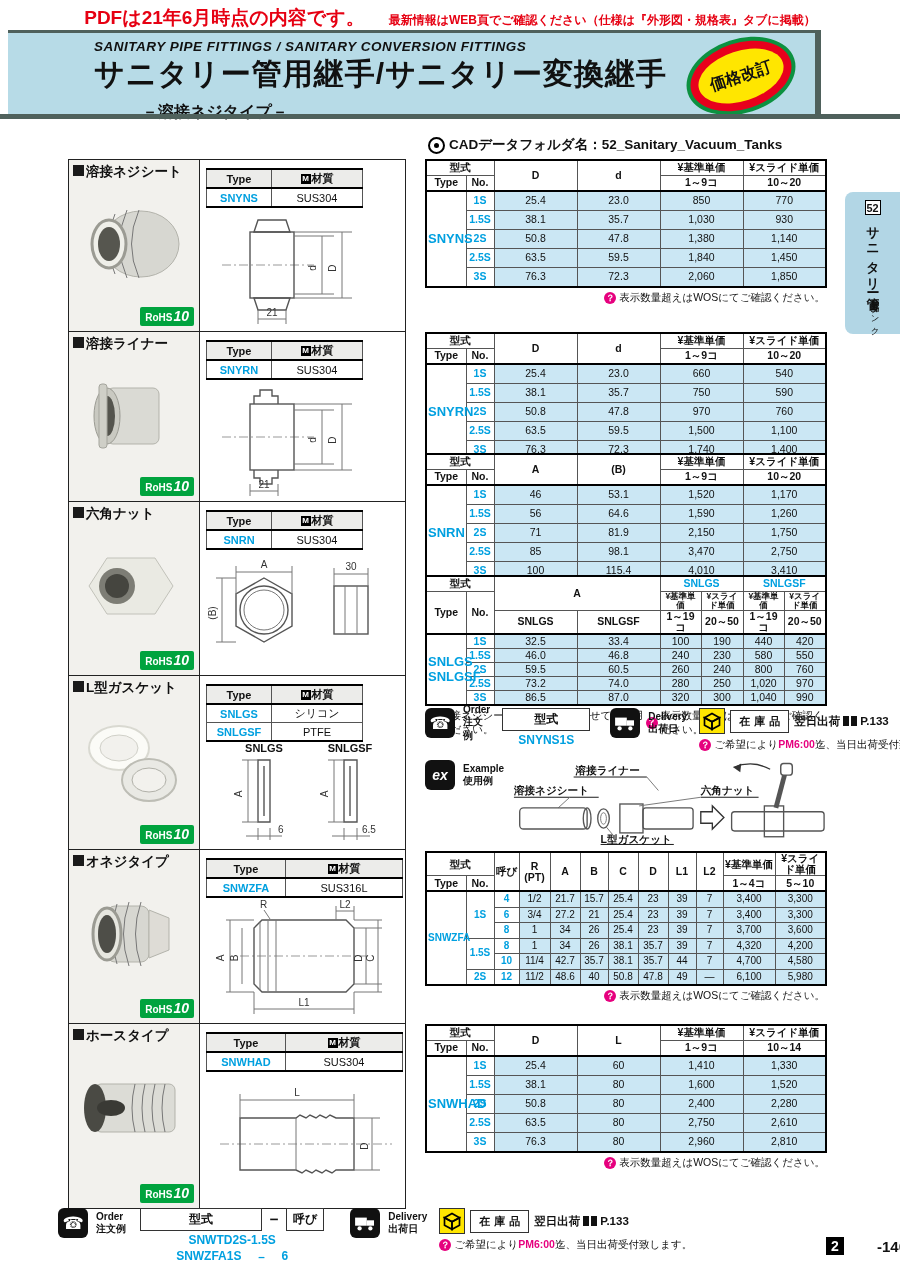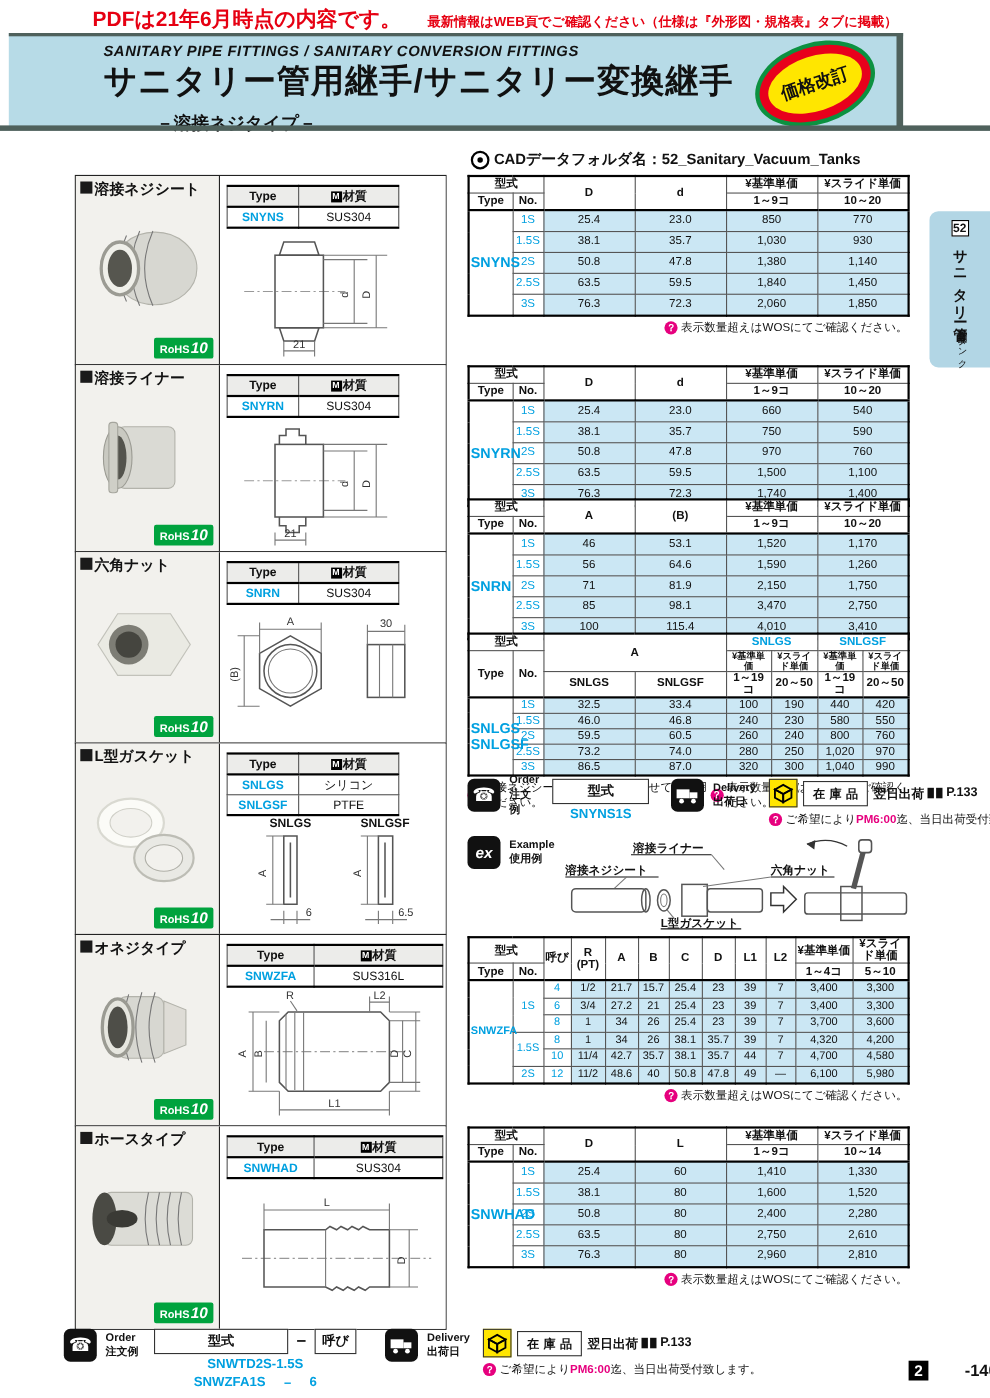--- a/index.html
+++ b/index.html
@@ -65,21 +65,21 @@
   svg .btx{font-size:11px;font-weight:bold;fill:#111;font-family:"Liberation Sans",sans-serif;}
 
   
   .tblwrap{position:absolute;left:425px;width:400px;}
   table.pt{border-collapse:collapse;table-layout:fixed;width:400px;font-size:10.5px;line-height:1.05;border:2px solid #000;}
   table.pt th{background:#fff;font-weight:bold;border:1px solid #555;height:14px;padding:0 1px;}
   table.pt td{border:1px solid #555;text-align:center;height:18px;padding:0 1px;background:#fff;}
   table.pt thead{border-bottom:2px solid #000;}
   table.pt thead tr:last-child th{border-bottom:2px solid #000;}
   table.pt td.cv{background:#cbe7f4;}
-  table.pt td.cno{color:#00a0e0;font-weight:normal;background:#fff;}
+  table.pt td.cno{color:#00a0e0;font-weight:bold;background:#fff;}
   table.pt td.ctype{color:#00a0e0;font-weight:bold;font-size:13px;background:#fff;white-space:pre-line;line-height:1.2;}
   table.pt.t4 td{height:13px;}
   table.pt.t4 th.ph{font-size:8.5px;}
   table.pt.t5 td{height:14.5px;font-size:10px;}
   th.pre{white-space:pre-line;line-height:1.05;}
   .note{display:flex;justify-content:flex-end;align-items:center;gap:3px;font-size:10.5px;margin-top:3px;}
   .note2{display:flex;justify-content:space-between;align-items:center;font-size:10.5px;margin-top:3px;}
   .nleft{display:flex;align-items:center;gap:3px;}
   .nicon{display:inline-flex;width:12px;height:12px;min-width:12px;border-radius:50%;background:#e6007e;color:#fff;
          font-size:9px;font-weight:bold;align-items:center;justify-content:center;}

